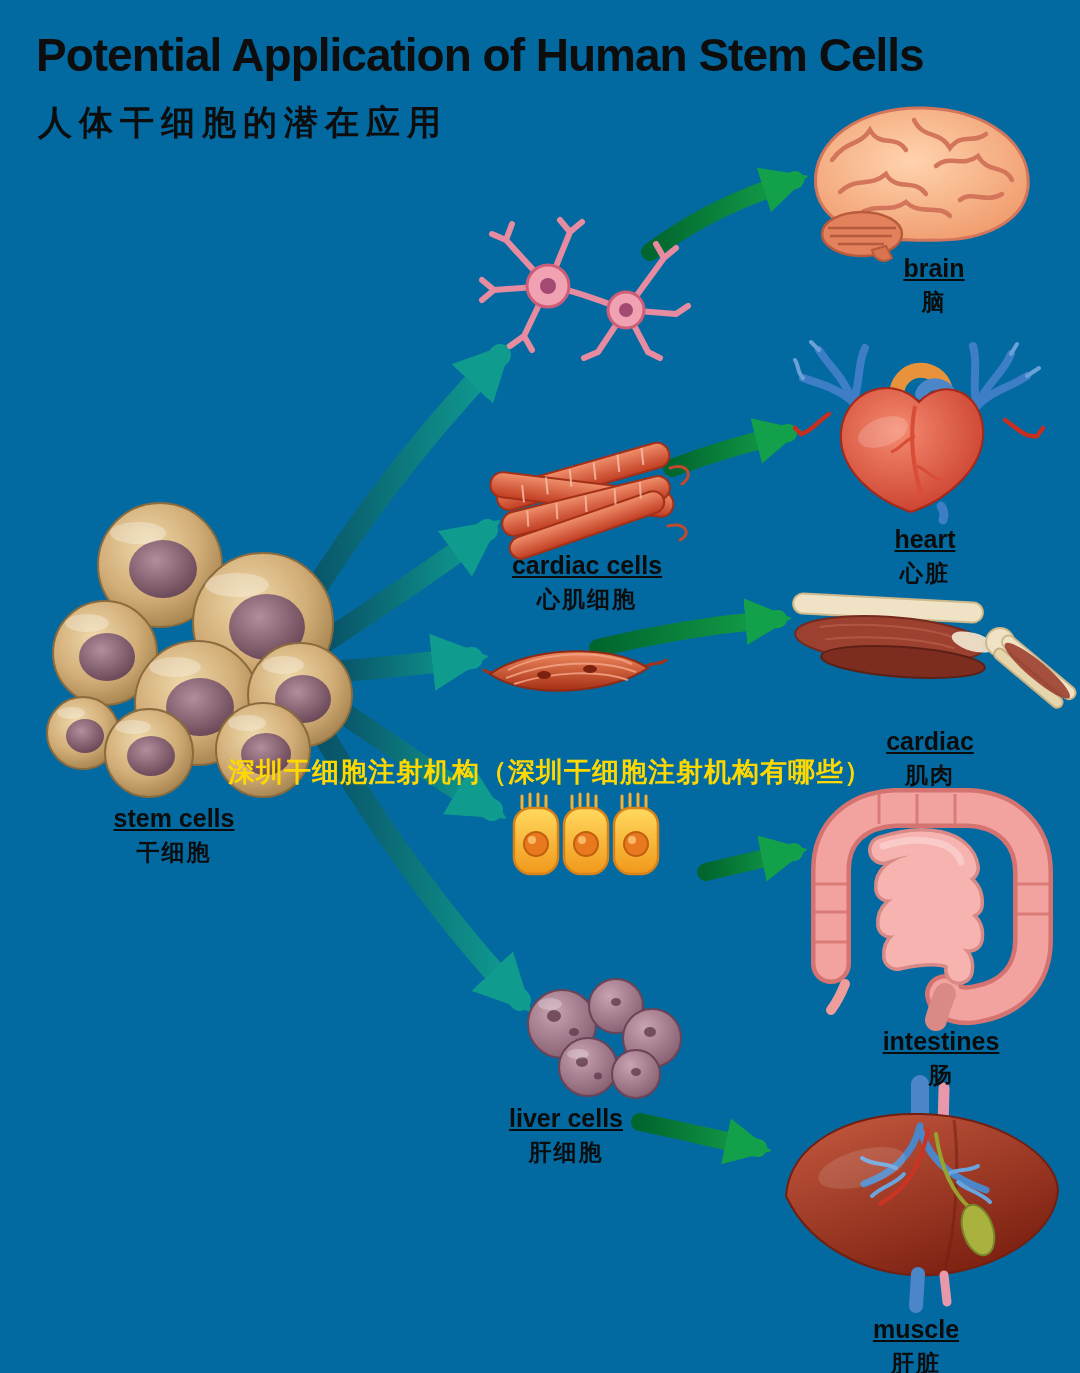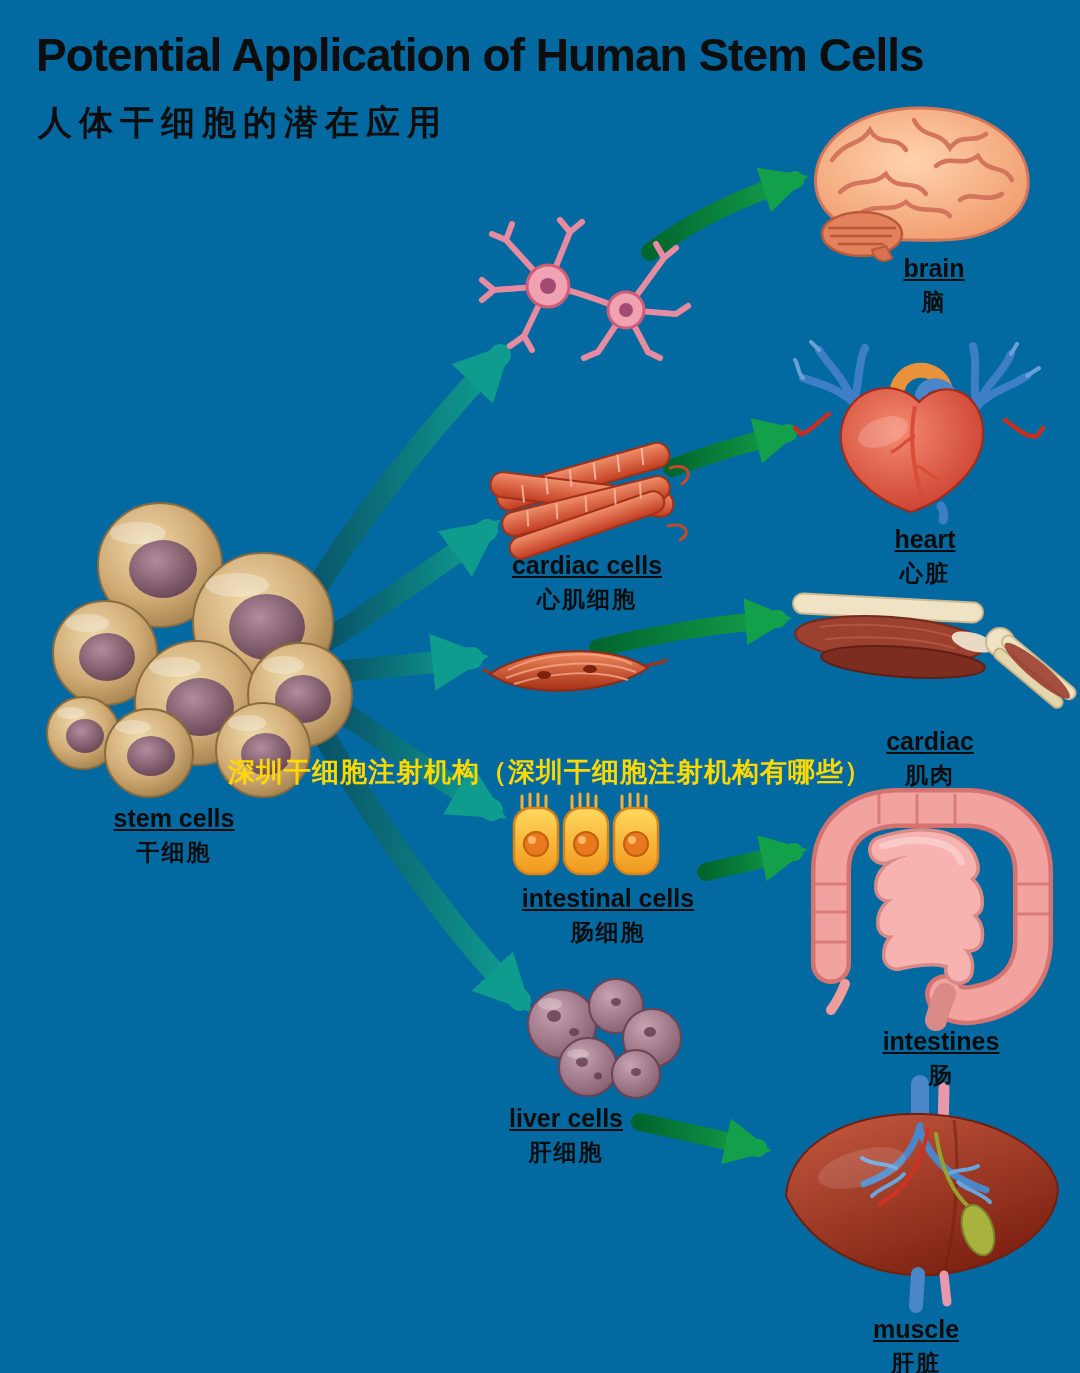--- a/index.html
+++ b/index.html
@@ -325,24 +325,20 @@
     <div class="zh">干细胞</div>
   </div>
 
 
   <div class="label" style="left:587px; top:551px;">
     <div class="en">cardiac cells</div>
     <div class="zh">心肌细胞</div>
   </div>
 
 
-  <div class="label" style="left:608px; top:884px;">
-    <div class="en">intestinal cells</div>
-    <div class="zh">肠细胞</div>
-  </div>
 
   <div class="label" style="left:566px; top:1104px;">
     <div class="en">liver cells</div>
     <div class="zh">肝细胞</div>
   </div>
 
   <div class="label" style="left:934px; top:254px;">
     <div class="en">brain</div>
     <div class="zh">脑</div>
   </div>

